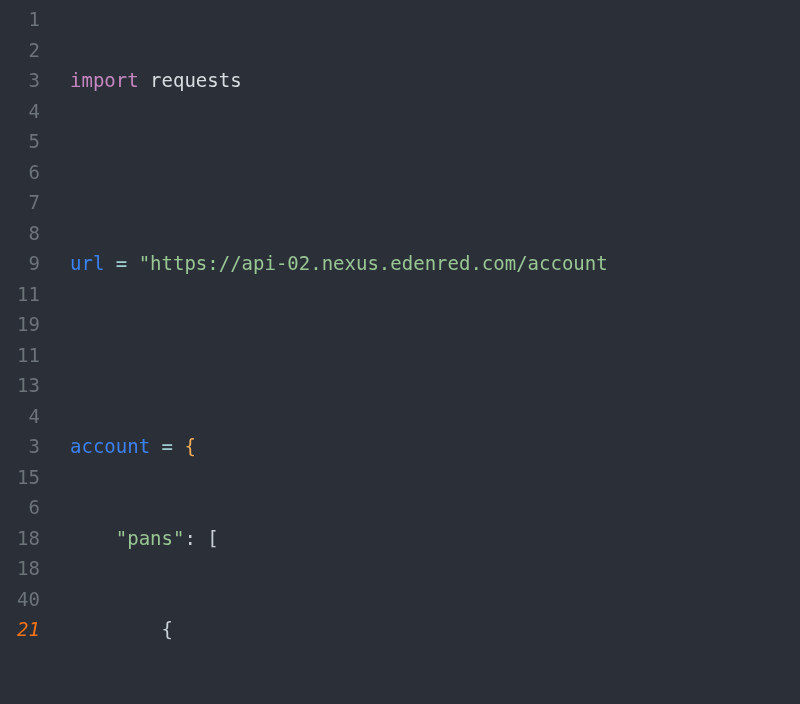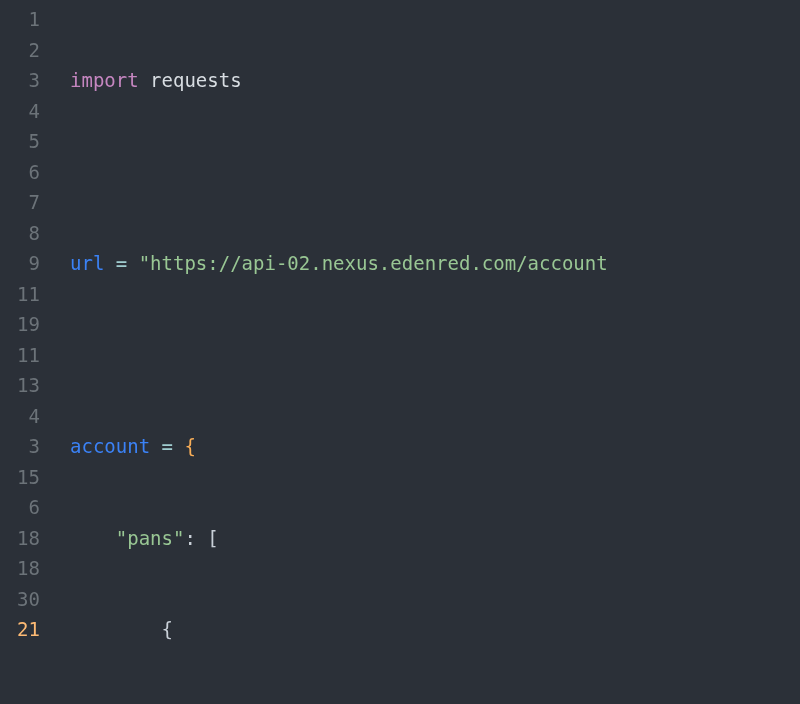--- a/index.html
+++ b/index.html
@@ -19,21 +19,21 @@
     padding-top: 4px;
   }
   .gutter {
     flex: 0 0 54px;
     text-align: right;
     color: #6c7379;
     user-select: none;
     padding-right: 14px;
   }
   .gutter .ln { height: 30.5px; }
-  .gutter .ln.current { color: #fdba74; }
+  .gutter .ln.current { color: #f97316; font-style: italic; }
   .code {
     flex: 1;
     white-space: pre;
     color: #c9d0d8;
     position: relative;
     margin-left: 16px;
   }
   .line { height: 30.5px; position: relative; }
   
   .kw  { color: #c586c0; }        
@@ -62,21 +62,21 @@
     <div class="ln">11</div>
     <div class="ln">19</div>
     <div class="ln">11</div>
     <div class="ln">13</div>
     <div class="ln">4</div>
     <div class="ln">3</div>
     <div class="ln">15</div>
     <div class="ln">6</div>
     <div class="ln">18</div>
     <div class="ln">18</div>
-    <div class="ln">30</div>
+    <div class="ln">40</div>
     <div class="ln current">21</div>
   </div>
 
   <div class="code">
     <div class="line"><span class="kw">import</span><span class="mod"> requests</span></div>
     <div class="line"></div>
     <div class="line"><span class="var">url </span><span class="op">= </span><span class="str">"https://api-02.nexus.edenred.com/account</span></div>
     <div class="line"></div>
     <div class="line"><span class="var">account </span><span class="op">= </span><span class="brkt">{</span></div>
     <div class="line">    <span class="key">"pans"</span><span class="punc">: </span><span class="punc">[</span></div>

